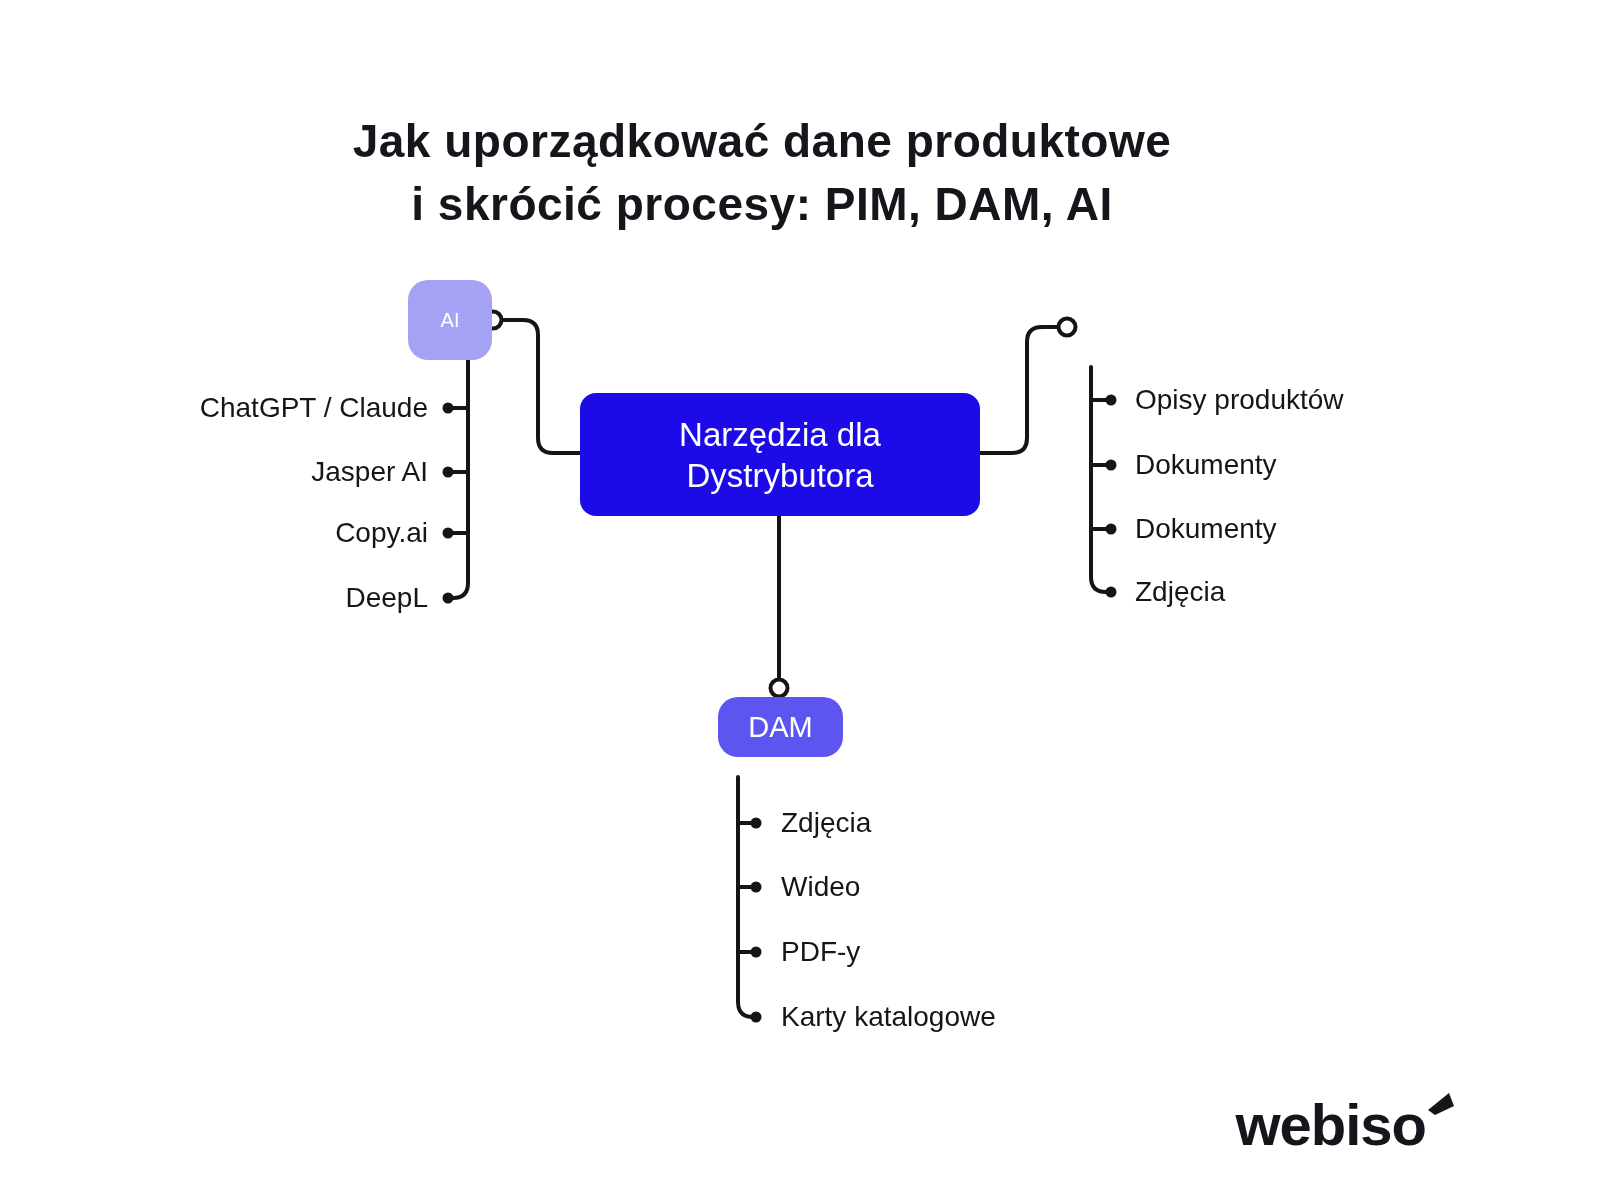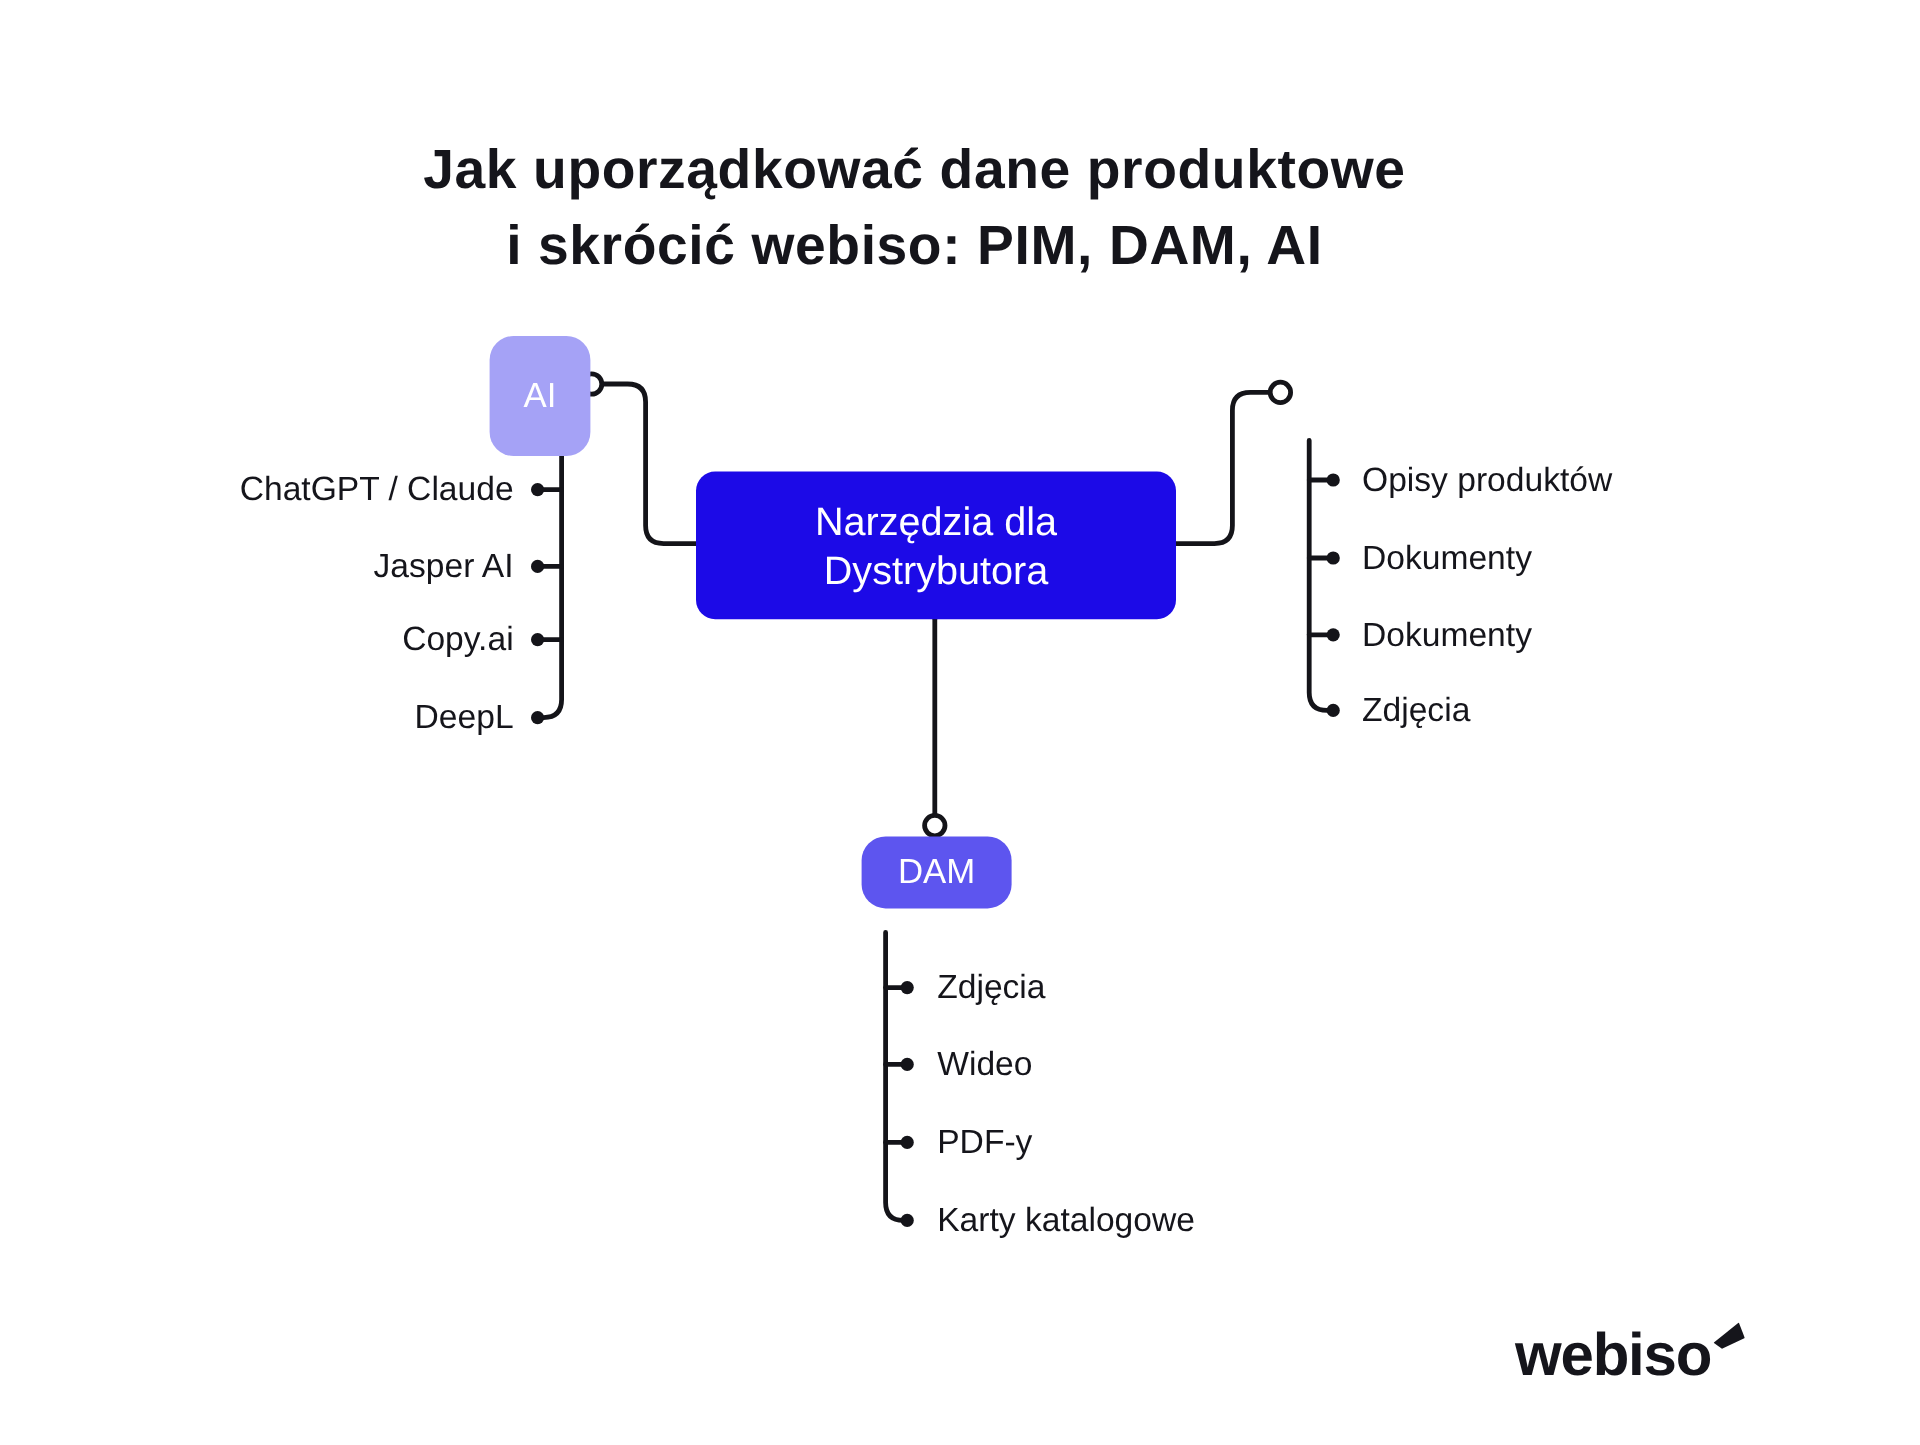--- a/index.html
+++ b/index.html
@@ -22,50 +22,50 @@
   
   svg.wires{position:absolute;left:0;top:0;width:1600px;height:1204px;}
   .wire{stroke:var(--line,#141419);stroke-width:4;fill:none;stroke-linecap:round;}
   .dot{fill:var(--line,#141419);}
   .port{fill:#ffffff;stroke:var(--line,#141419);stroke-width:4;}
   
   .node{
     position:absolute;display:flex;align-items:center;justify-content:center;
     color:#ffffff;border-radius:20px;
   }
-  .node-ai   {left:408px;top:280px;width:84px; height:100px; background:var(--ai_fill,#a5a2f6);font-size:29px;}
+  .node-ai   {left:408px;top:280px;width:84px; height:80px; background:var(--ai_fill,#a5a2f6);font-size:20px;}
   .node-pim  {left:1072px;top:283px;width:101px;height:84px; background:var(--pim_fill,#4a3ee8);font-size:29px;}
   .node-dam  {left:718px;top:697px;width:125px;height:60px; background:var(--dam_fill,#5d55ef);font-size:29px;}
   .node-main {
     left:580px;top:393px;width:400px;height:123px;border-radius:16px;
     background:var(--center_fill,#1c0ae7);
     flex-direction:column;font-size:33px;line-height:41px;text-align:right;
   }
   
   .leaf{
     position:absolute;font-size:28px;white-space:nowrap;
     transform:translateY(-50%);color:var(--ink,#15151b);
   }
   .leaf.r{}
   
   .logo{
     position:absolute;right:146px;bottom:46px;
-    font-weight:bold;font-size:50px;letter-spacing:-1px;
+    font-weight:bold;font-size:58px;letter-spacing:-1px;
     color:var(--ink,#15151b);display:flex;align-items:flex-start;
   }
   .logo-mark{margin:2px 0 0 2px;}
 </style>
 </head>
 <body>
 
 <div id="canvas">
 
   <div class="title">
     <div>Jak uporządkować dane produktowe</div>
-    <div>i skrócić webiso: PIM, DAM, AI</div>
+    <div>i skrócić procesy: PIM, DAM, AI</div>
   </div>
 
   <svg class="wires" viewBox="0 0 1600 1204">
 
     <path class="wire" d="M 502 320 H 523 Q 538 320 538 335 V 438 Q 538 453 553 453 H 580"></path>
 
     <path class="wire" d="M 980 453 H 1012 Q 1027 453 1027 438 V 342 Q 1027 327 1042 327 H 1058"></path>
 
     <path class="wire" d="M 779 516 V 679"></path>
 

